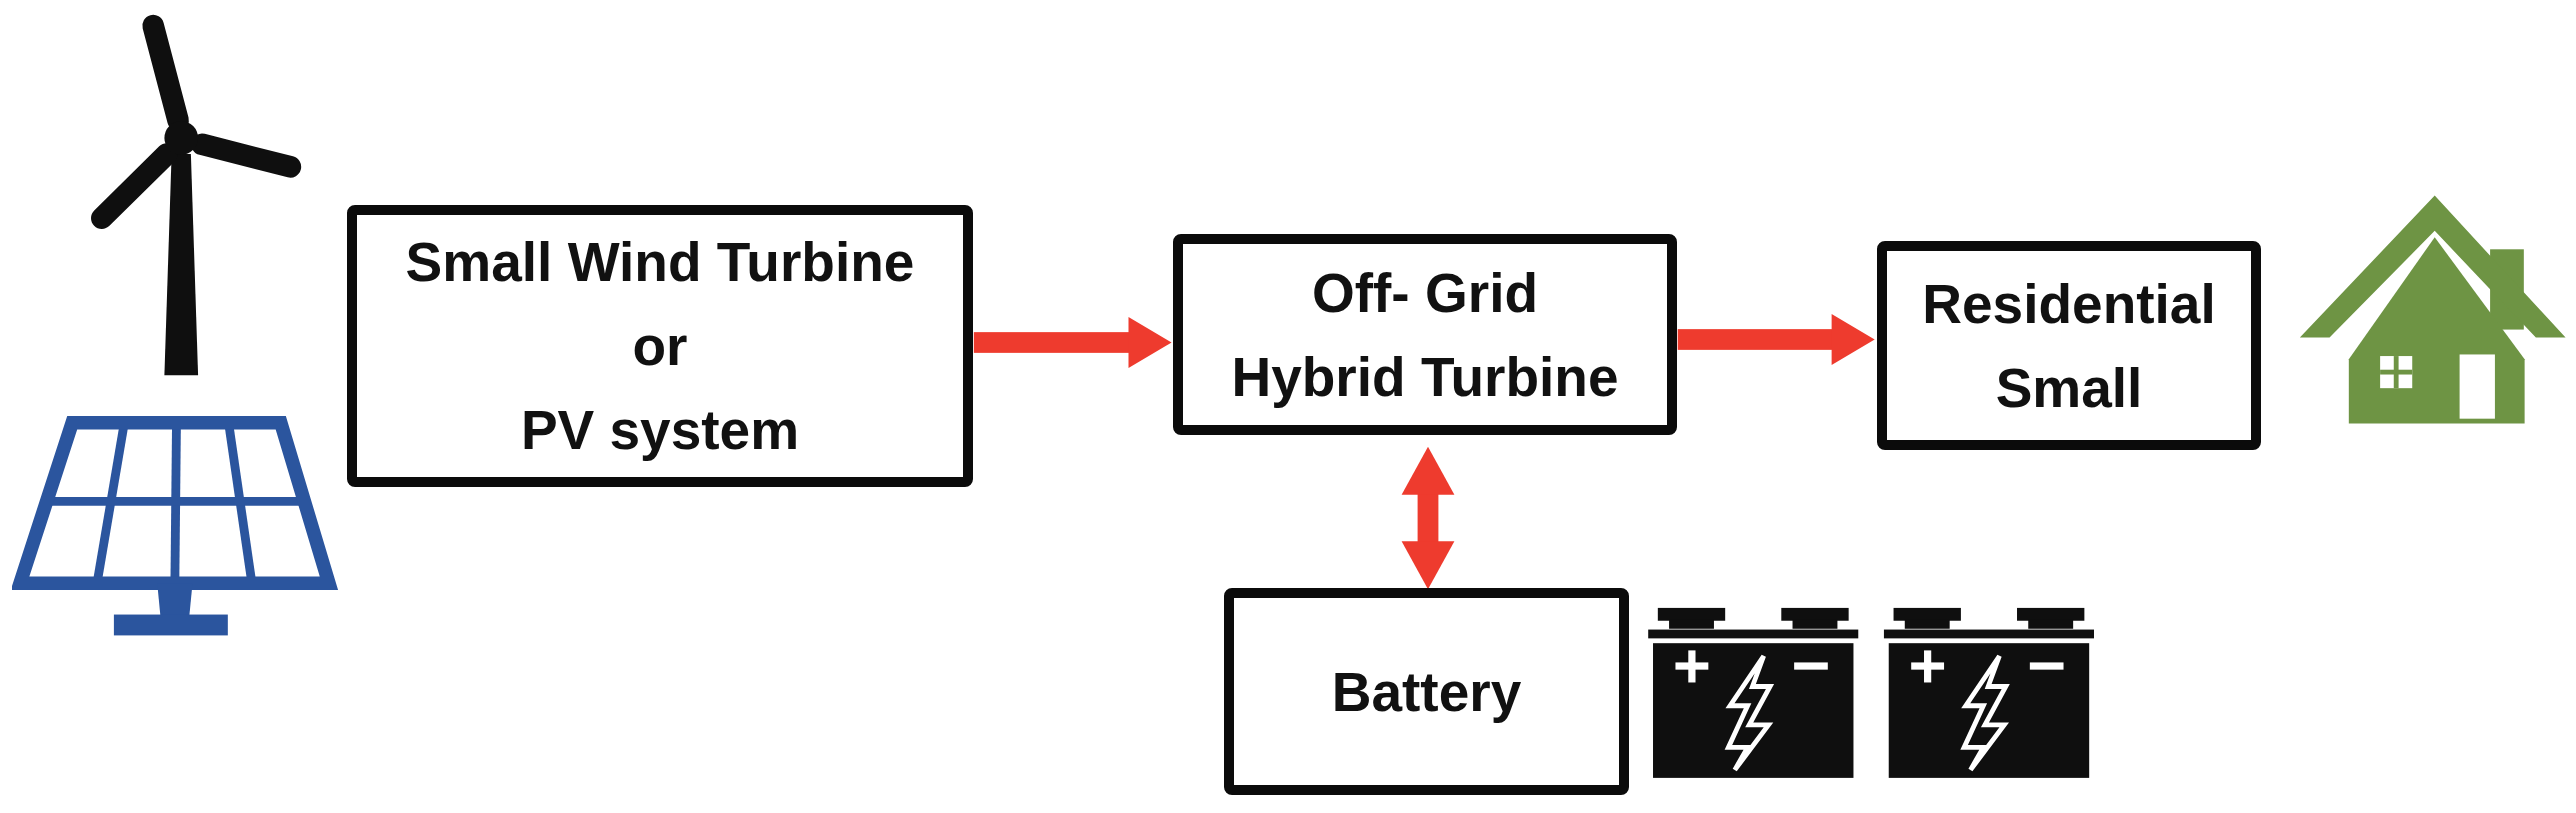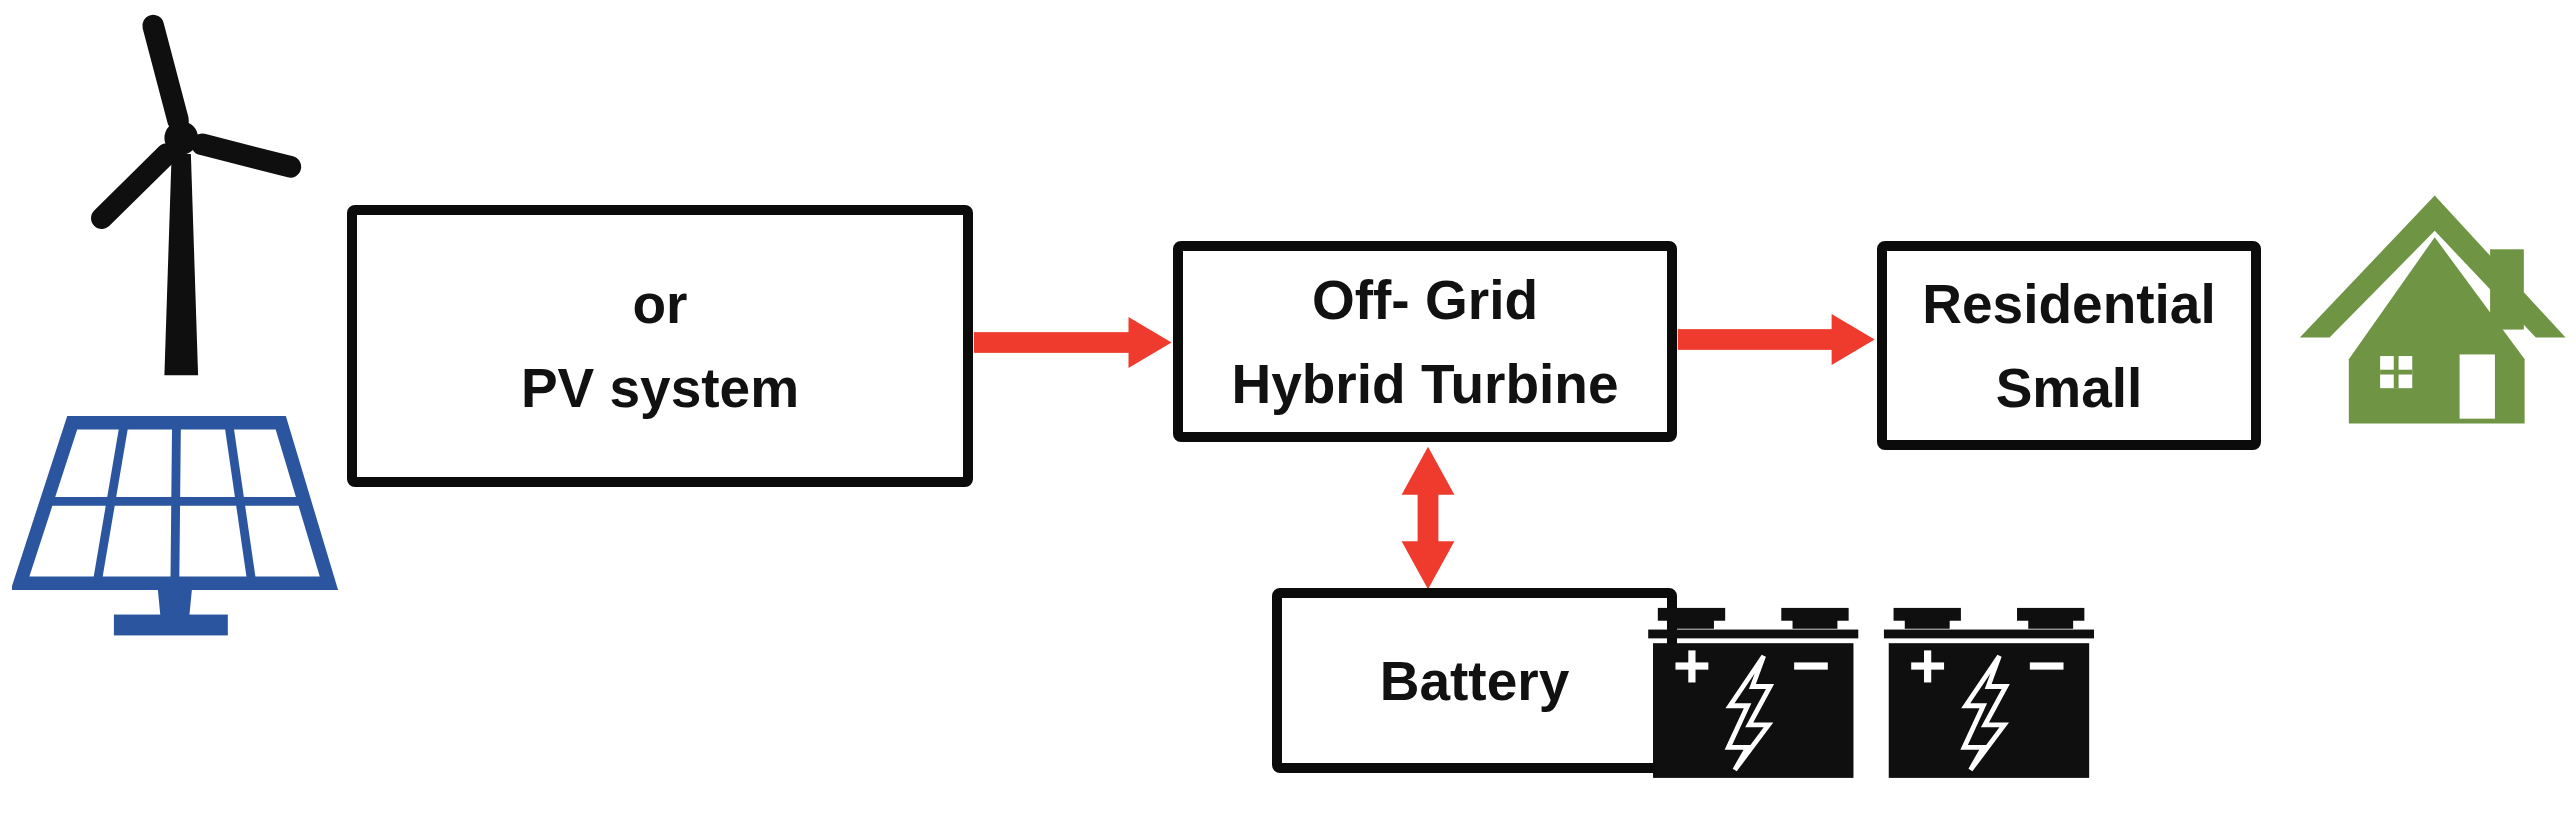--- a/index.html
+++ b/index.html
@@ -21,23 +21,23 @@
     align-items:center;
     justify-content:center;
     text-align:center;
     color:var(--text,#111);
     font-weight:700;
     font-size:55px;
     line-height:84px;
     white-space:nowrap;
   }
   #source-box  {left:347px;  top:205px; width:626px; height:282px;}
-  #inverter-box{left:1173px; top:241px; width:504px; height:201px;}
+  #inverter-box{left:1173px; top:234px; width:504px; height:201px;}
   #load-box    {left:1877px; top:241px; width:384px; height:209px;text-align:right;}
-  #battery-box {left:1272px; top:588px; width:405px; height:185px;}
+  #battery-box {left:1224px; top:588px; width:405px; height:207px;}
   .icon{position:absolute;}
 </style>
 </head>
 <body>
 
 <div id="stage">
 
   <svg class="icon" style="left:48px;top:8px" width="305" height="377" viewBox="60 10 380 470">
     <g style="fill:var(--icon-black,#0f0f0f);stroke:var(--icon-black,#0f0f0f)">
       <polygon points="214,192 238,192 247,468 205,468" stroke="none"></polygon>
@@ -56,20 +56,21 @@
       <line x1="58" y1="625" x2="379" y2="625" stroke-width="11"></line>
       <polygon points="90,527 350,527 410,727 25,727" stroke-width="17" stroke-linejoin="miter"></polygon>
     </g>
     <g style="fill:var(--panel-blue,#2B559E)">
       <polygon points="196,727 240,727 236,768 200,768"></polygon>
       <rect x="142" y="766" width="142" height="26"></rect>
     </g>
   </svg>
 
   <div class="box" id="source-box">
+    <div>Small Wind Turbine</div>
     <div>or</div>
     <div>PV system</div>
   </div>
 
   <svg class="icon" style="left:973px;top:313px" width="201" height="59" viewBox="0 0 250 74">
     <g style="fill:var(--arrow-red,#EE3B2E)">
       <rect x="0" y="24" width="196" height="26"></rect>
       <polygon points="194,5 194,69 248,37"></polygon>
     </g>
   </svg>

